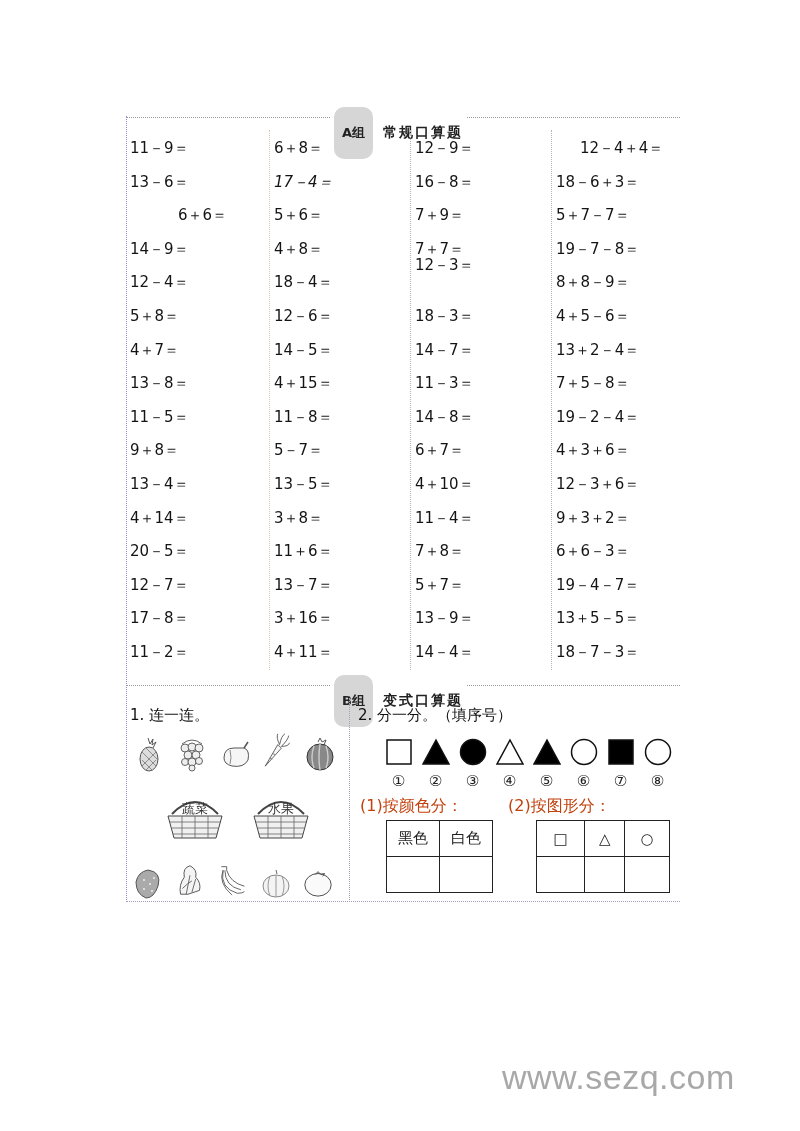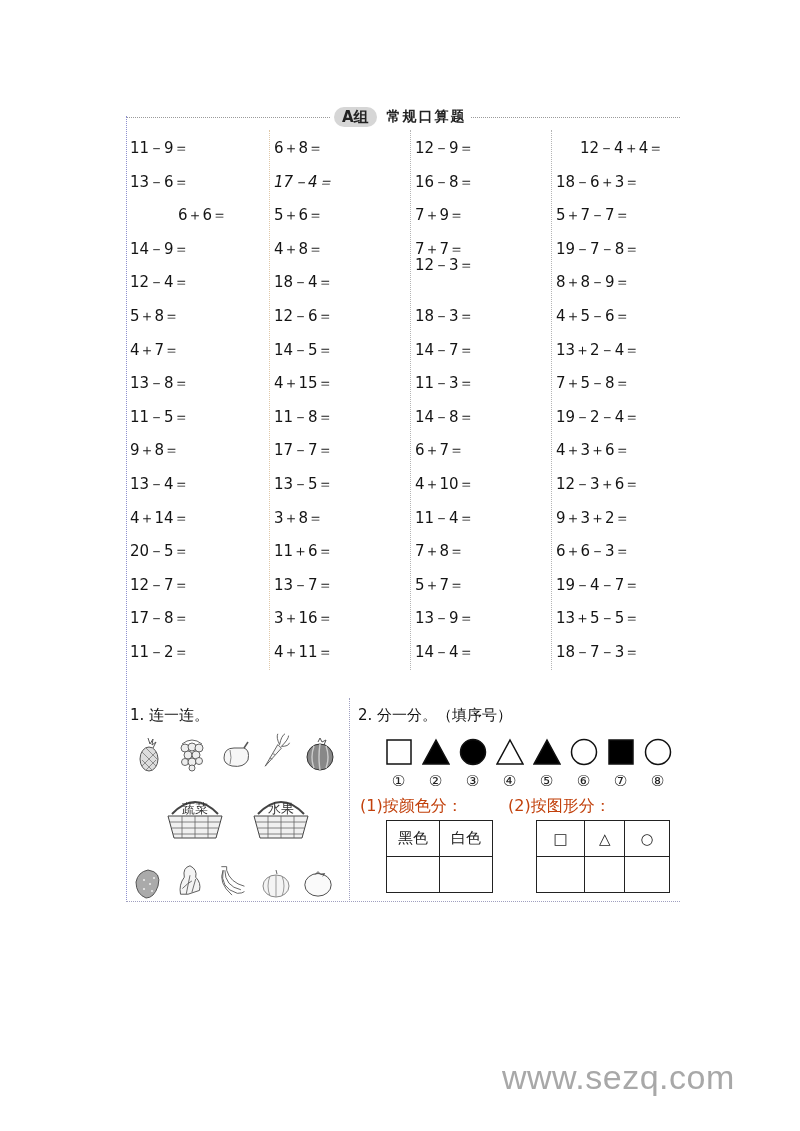--- a/index.html
+++ b/index.html
@@ -5,21 +5,21 @@
     * { box-sizing: border-box; margin: 0; padding: 0; }
     html, body { width: 800px; height: 1131px; background: #ffffff; overflow: hidden; }
     body { position: relative; font-family: "DejaVu Sans", "Liberation Sans", sans-serif; color: #111; }
 
     .sheet { position: absolute; left: 126px; top: 106px; width: 554px; height: 796px; }
 
     
     .sec-head { position: absolute; left: 0; width: 554px; height: 24px; }
     .sec-head .line { position: absolute; top: 11px; height: 0; border-top: 1px dotted #9a9a9a; }
     .sec-head .title { position: absolute; top: 1px; display: flex; align-items: center; gap: 10px; background: #fff; padding: 0 4px; }
-    .badge { display: inline-block; background: #d6d6d6; border-radius: 10px; padding: 1px 8px; font-size: 15px; font-weight: bold; color: #222; line-height: 18px; }
+    .badge { display: inline-block; background: #d6d6d6; border-radius: 10px; padding: 17px 8px; font-size: 13px; font-weight: bold; color: #222; line-height: 18px; }
     .sec-title { font-size: 14px; font-weight: bold; letter-spacing: 2px; color: #222; }
 
     .left-border { position: absolute; left: 0; border-left: 1px dotted #8d8fd0; }
 
     
     .problems { position: absolute; left: 0; top: 24px; width: 554px; height: 540px; }
     .col { position: absolute; top: 0; height: 540px; }
     .col.divider { border-left: 1px dotted #b5b5b5; }
     .col.divider.warm { border-left: 1px dotted #e0c8a8; }
     .prob { position: absolute; left: 4px; font-size: 15px; line-height: 20px; white-space: nowrap; color: #141414; }
@@ -81,21 +81,21 @@
       <div class="col divider warm" style="left: 143px; width: 141px;">
         <div class="prob" style="top: 8px;">6＋8＝</div>
         <div class="prob" style="top: 41.6px; font-style: italic;">17－4＝</div>
         <div class="prob" style="top: 75.2px;">5＋6＝</div>
         <div class="prob" style="top: 108.8px;">4＋8＝</div>
         <div class="prob" style="top: 142.4px;">18－4＝</div>
         <div class="prob" style="top: 176px;">12－6＝</div>
         <div class="prob" style="top: 209.6px;">14－5＝</div>
         <div class="prob" style="top: 243.2px;">4＋15＝</div>
         <div class="prob" style="top: 276.8px;">11－8＝</div>
-        <div class="prob" style="top: 310.4px;">17－7＝</div>
+        <div class="prob" style="top: 310.4px;">5－7＝</div>
         <div class="prob" style="top: 344px;">13－5＝</div>
         <div class="prob" style="top: 377.6px;">3＋8＝</div>
         <div class="prob" style="top: 411.2px;">11＋6＝</div>
         <div class="prob" style="top: 444.8px;">13－7＝</div>
         <div class="prob" style="top: 478.4px;">3＋16＝</div>
         <div class="prob" style="top: 512px;">4＋11＝</div>
       </div>
       <div class="col divider" style="left: 284px; width: 141px;">
         <div class="prob" style="top: 8px;">12－9＝</div>
         <div class="prob" style="top: 41.6px;">16－8＝</div>
@@ -127,20 +127,27 @@
         <div class="prob" style="top: 310.4px;">4＋3＋6＝</div>
         <div class="prob" style="top: 344px;">12－3＋6＝</div>
         <div class="prob" style="top: 377.6px;">9＋3＋2＝</div>
         <div class="prob" style="top: 411.2px;">6＋6－3＝</div>
         <div class="prob" style="top: 444.8px;">19－4－7＝</div>
         <div class="prob" style="top: 478.4px;">13＋5－5＝</div>
         <div class="prob" style="top: 512px;">18－7－3＝</div>
       </div>
     </div>
 
+  <div class="sec-head" style="top:568px;">
+    <div class="line" style="left:0; width:554px;"></div>
+    <div class="title" style="left:204px;">
+      <span class="badge">B组</span>
+      <span class="sec-title">变式口算题</span>
+    </div>
+  </div>
 
   <div class="partb">
     <div class="mid"></div>
     <div class="bottom"></div>
 
     <div class="q-label" style="left:4px; top:8px;">1. 连一连。</div>
 
     <svg class="pic" style="left:8px; top:38px;" viewBox="0 0 32 36">
       <path d="M14 2 l2 6 l3-5 l-1 6 l4-3 l-3 6" fill="none" stroke="#555" stroke-width="1"></path>
       <ellipse cx="15" cy="23" rx="9" ry="12" fill="#ddd" stroke="#555"></ellipse>

